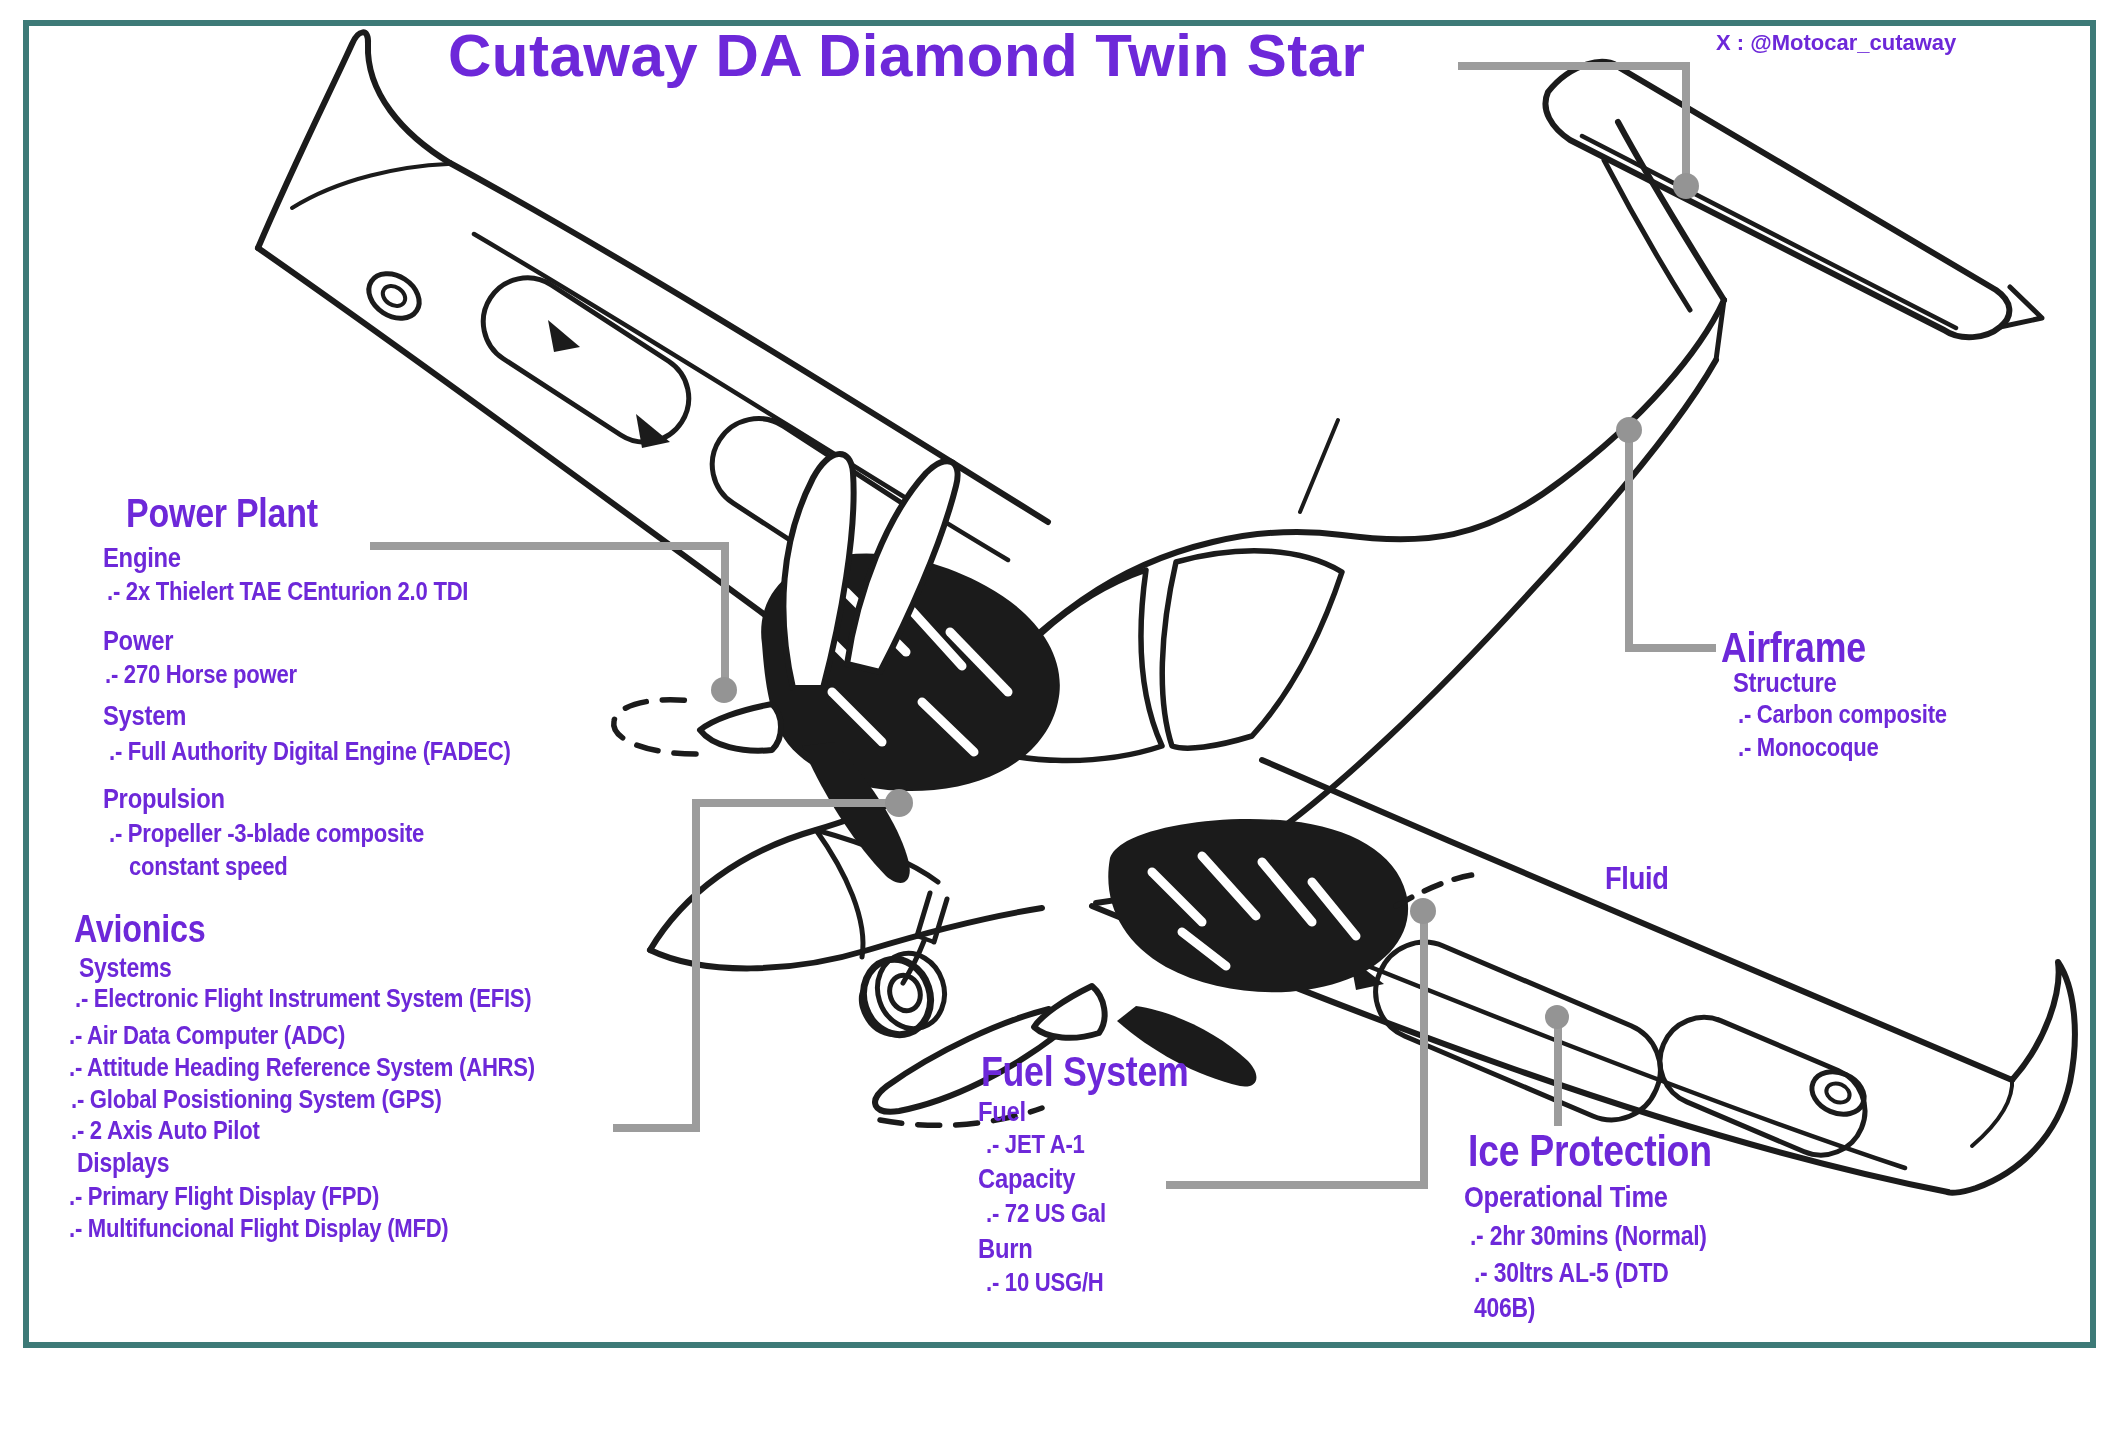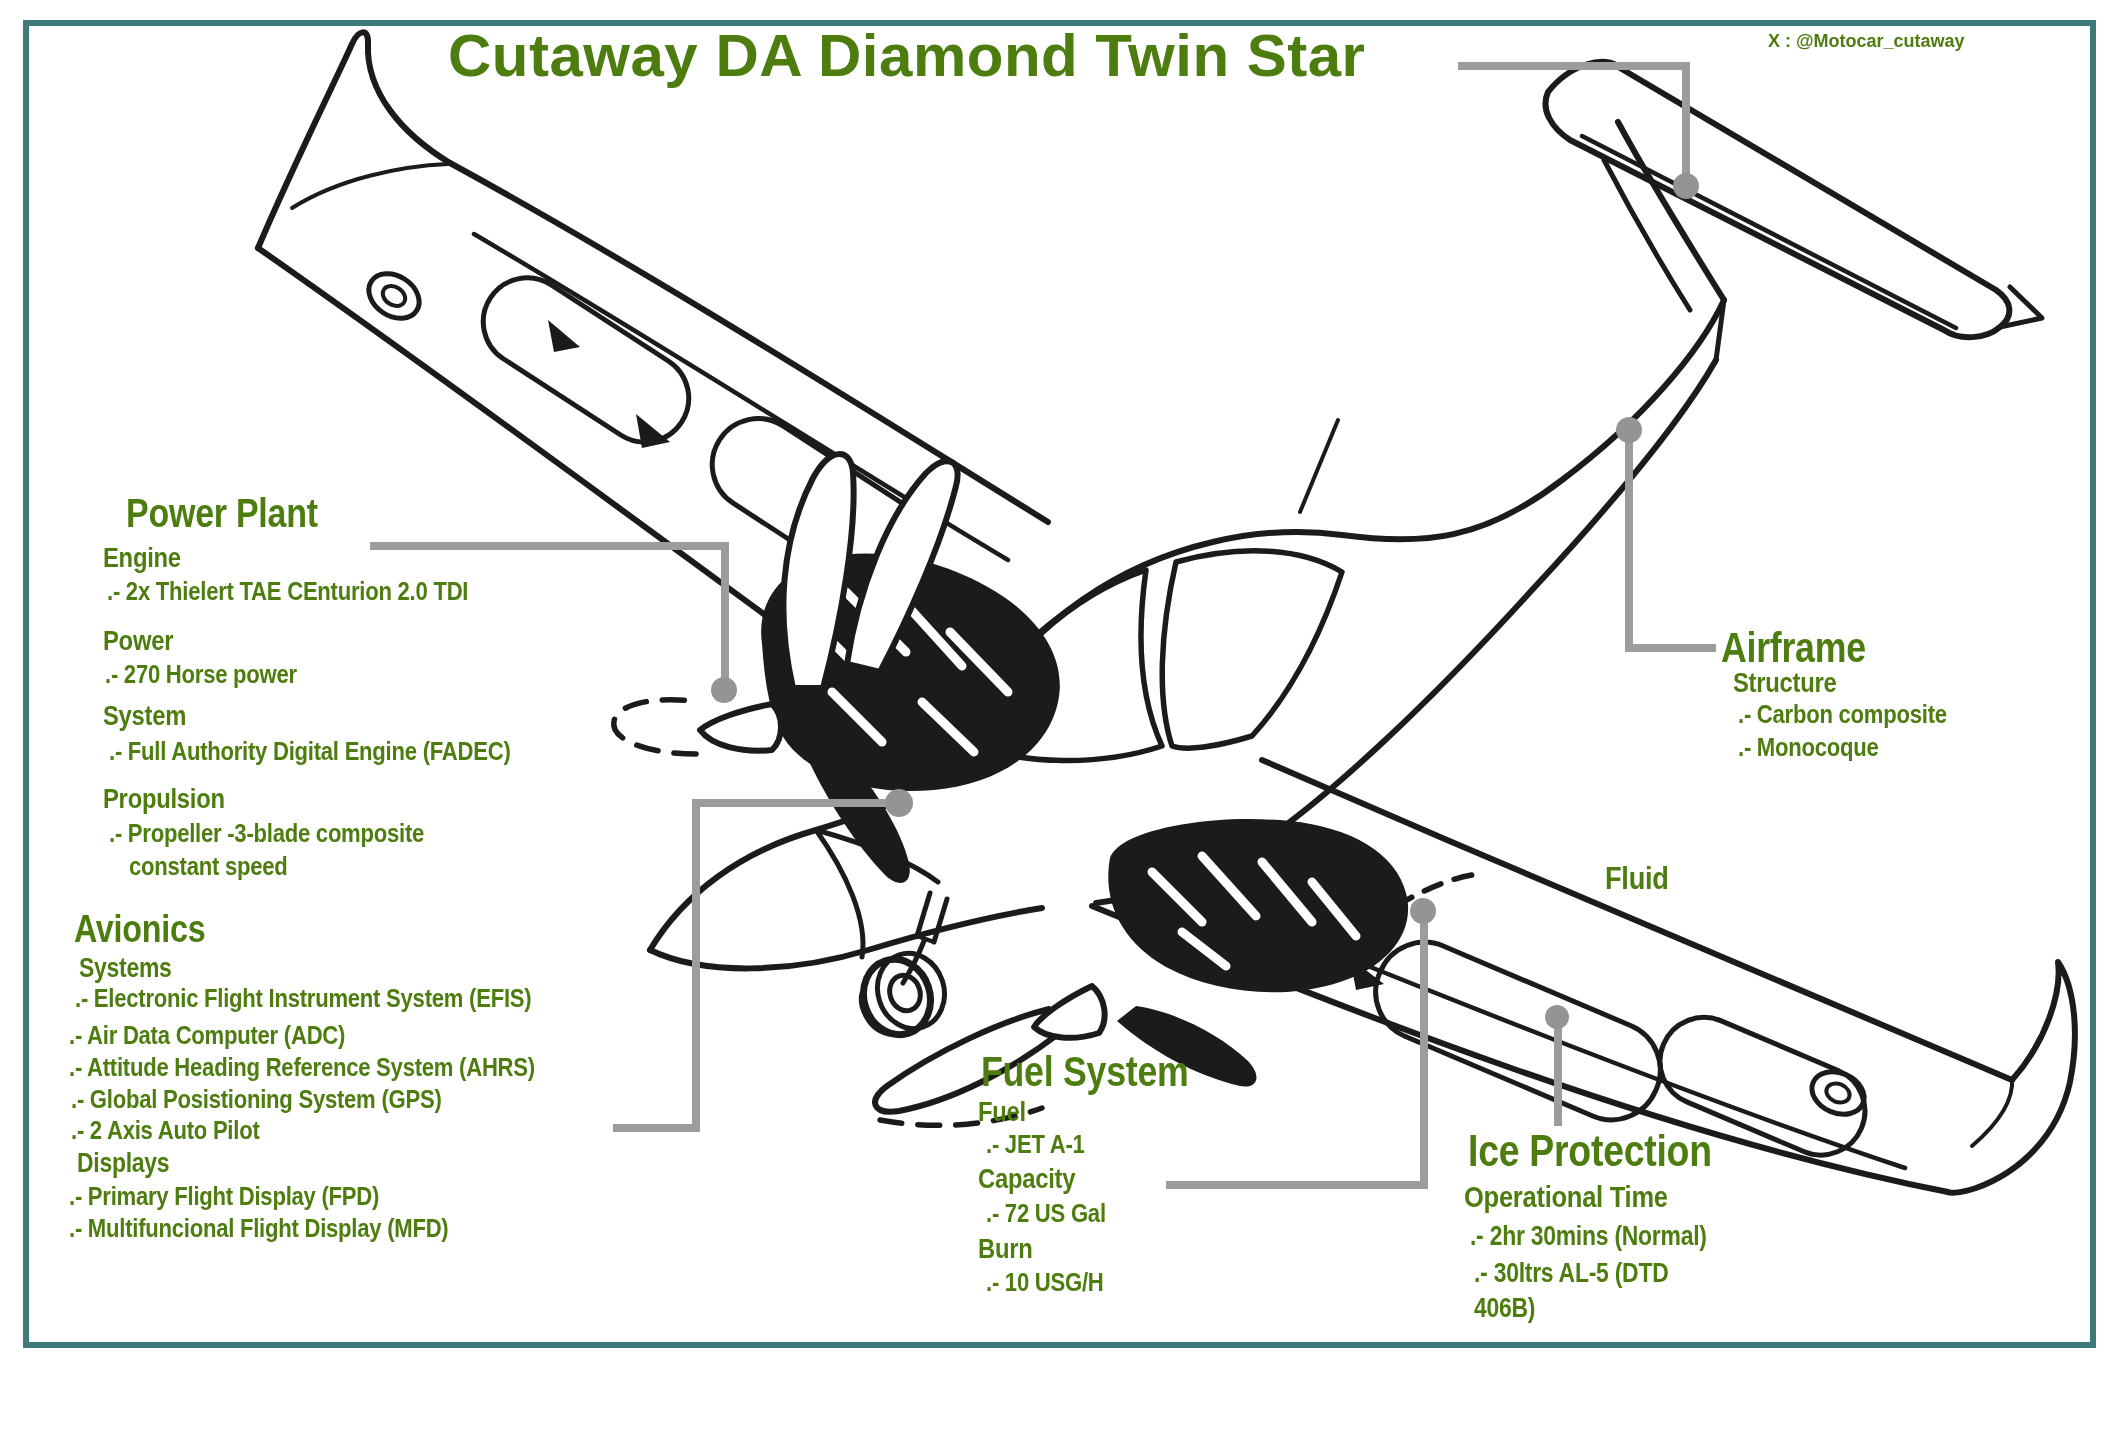--- a/index.html
+++ b/index.html
@@ -1,21 +1,21 @@
 <!DOCTYPE html>
 <html><head>
 <meta charset="utf-8">
 <style>
   html,body{margin:0;padding:0;background:#fff;}
   #canvas{
     position:relative;
     width:2128px;height:1435px;
     background:#fff;
     font-family:"Liberation Sans", sans-serif;
-    color:#4d7c0f;
+    color:#6d28d9;
     overflow:hidden;
   }
   #art{position:absolute;left:0;top:0;}
   .t{
     position:absolute;
     white-space:nowrap;
     font-weight:bold;
     line-height:1.05;
     transform:scaleX(0.85);
     transform-origin:0 0;
@@ -152,21 +152,21 @@
       <circle cx="724" cy="690" r="13"></circle>
       <circle cx="899" cy="803" r="14"></circle>
       <circle cx="1629" cy="430" r="13"></circle>
       <circle cx="1423" cy="911" r="13"></circle>
       <circle cx="1557" cy="1017" r="12"></circle>
     </g>
   </svg>
 
   <div class="title" style="left:448px;top:26px;font-size:60px;">Cutaway DA Diamond Twin Star</div>
 
-  <div class="credit" style="left:1768px;top:32px;font-size:18px;">X : @Motocar_cutaway</div>
+  <div class="credit" style="left:1716px;top:32px;font-size:22px;">X : @Motocar_cutaway</div>
 
   <div>
     <div class="t" style="left:126px;top:492px;font-size:40px;">Power Plant</div>
     <div class="t" style="left:103px;top:543px;font-size:28px;">Engine</div>
     <div class="t" style="left:107px;top:578px;font-size:26px;">.- 2x Thielert TAE CEnturion 2.0 TDI</div>
     <div class="t" style="left:103px;top:626px;font-size:28px;">Power</div>
     <div class="t" style="left:105px;top:661px;font-size:26px;">.- 270 Horse power</div>
     <div class="t" style="left:103px;top:701px;font-size:28px;">System</div>
     <div class="t" style="left:109px;top:738px;font-size:26px;">.- Full Authority Digital Engine (FADEC)</div>
     <div class="t" style="left:103px;top:784px;font-size:28px;">Propulsion</div>

